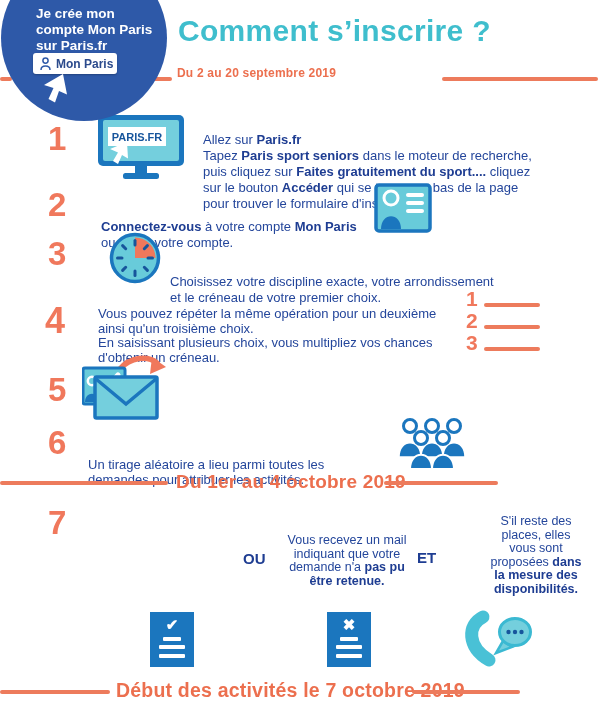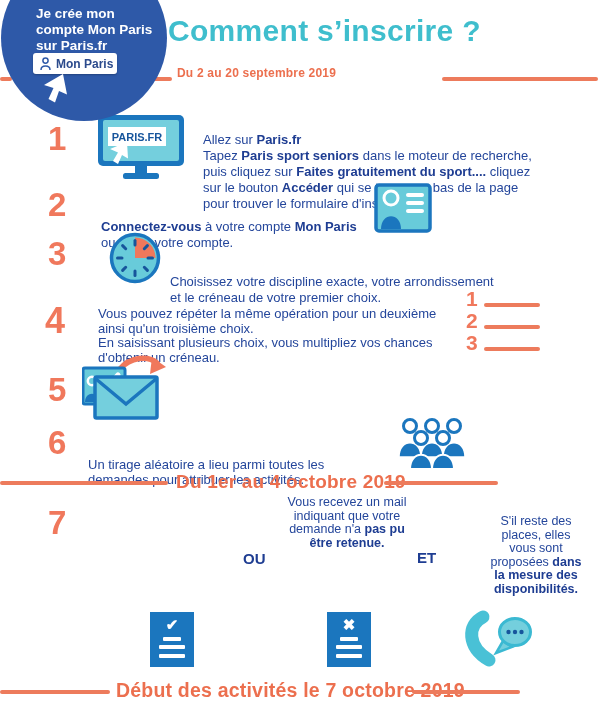--- a/index.html
+++ b/index.html
@@ -13,21 +13,21 @@
   .sec-label{position:absolute;color:#EC6F4E;font-weight:700;white-space:nowrap;letter-spacing:.2px;}
   .badge-circle{position:absolute;left:1px;top:-45px;width:166px;height:166px;border-radius:50%;
         background:#2E59A8;z-index:5;}
   .badge-text{position:absolute;left:36px;top:6px;z-index:6;color:#fff;font-size:13.5px;
         line-height:16px;font-weight:bold;}
   .badge-text b{color:#fff;}
   .badge-btn{position:absolute;left:33px;top:53px;z-index:6;width:84px;height:21px;background:#fff;
         border-radius:3px;display:flex;align-items:center;gap:5px;padding-left:7px;box-sizing:border-box;
         color:#2B4A8C;font-size:12px;font-weight:700;box-shadow:0 1px 2px rgba(0,0,0,.25);}
   .badge-cursor{position:absolute;left:42px;top:73px;z-index:7;}
-  .title{position:absolute;left:168px;top:14px;color:#3FBECD;font-weight:700;font-size:30px;
+  .title{position:absolute;left:178px;top:14px;color:#3FBECD;font-weight:700;font-size:30px;
         letter-spacing:.3px;white-space:nowrap;}
   .choices-row{position:absolute;display:flex;align-items:flex-end;}
   .choices-row .n{color:#F0785C;font-weight:700;font-size:21px;line-height:1;}
   .choices-row .ln{width:56px;height:4px;background:#ED7B5C;border-radius:2px;margin:0 0 2px 6px;}
   .doc{position:absolute;width:44px;height:55px;background:#1B76BE;display:flex;flex-direction:column;
         align-items:center;}
   .doc .glyph{color:#fff;font-size:15px;font-weight:700;line-height:1;margin-top:5px;}
   .doc .bar{height:4px;background:#fff;margin-top:4.5px;border-radius:1px;}
   .doc .bar.b1{width:18px;}.doc .bar.b2{width:26px;}.doc .bar.b3{width:26px;}
   .col{position:absolute;text-align:center;font-size:12.5px;line-height:13.6px;color:#24469B;}
@@ -140,21 +140,21 @@
     <circle cx="26" cy="22" r="6.5" fill="#fff" stroke="#1B76BE" stroke-width="3"></circle>
     <circle cx="48" cy="22" r="6.5" fill="#fff" stroke="#1B76BE" stroke-width="3"></circle>
   </svg>
 
   <div class="rule" style="left:0;top:481px;width:168px;"></div>
   <div class="sec-label" style="left:176px;top:471px;font-size:19px;">Du 1er au 4 octobre 2019</div>
   <div class="rule" style="left:384px;top:481px;width:114px;"></div>
 
   <div class="abs num" style="left:48px;top:506px;">7</div>
   <div class="conn" style="left:243px;top:550px;">OU</div>
-  <div class="col" style="left:273px;top:496px;width:148px;">Vous recevez un mail<br>indiquant que votre<br>demande n'a <b>pas pu</b><br><b>être retenue.</b></div>
+  <div class="col" style="left:273px;top:534px;width:148px;">Vous recevez un mail<br>indiquant que votre<br>demande n'a <b>pas pu</b><br><b>être retenue.</b></div>
   <div class="conn" style="left:417px;top:549px;">ET</div>
   <div class="col" style="left:470px;top:515px;width:132px;">S'il reste des<br>places, elles<br>vous sont<br>proposées <b>dans</b><br><b>la mesure des</b><br><b>disponibilités.</b></div>
 
   <div class="doc" style="left:150px;top:612px;">
     <span class="glyph">✔</span>
     <div class="bar b1"></div>
       <div class="bar b2"></div>
       <div class="bar b3"></div>
   </div>
   <div class="doc" style="left:327px;top:612px;">

